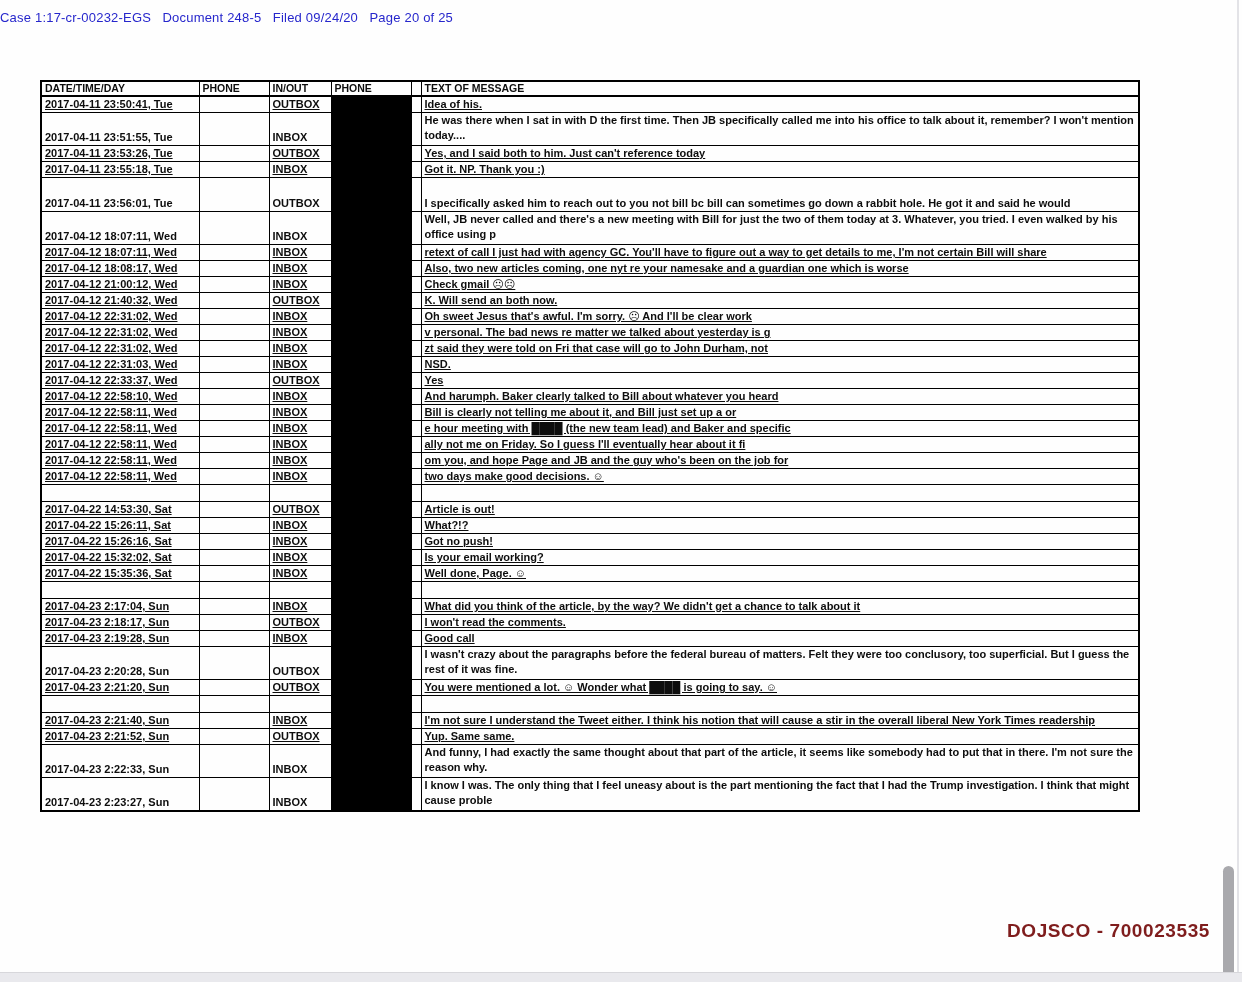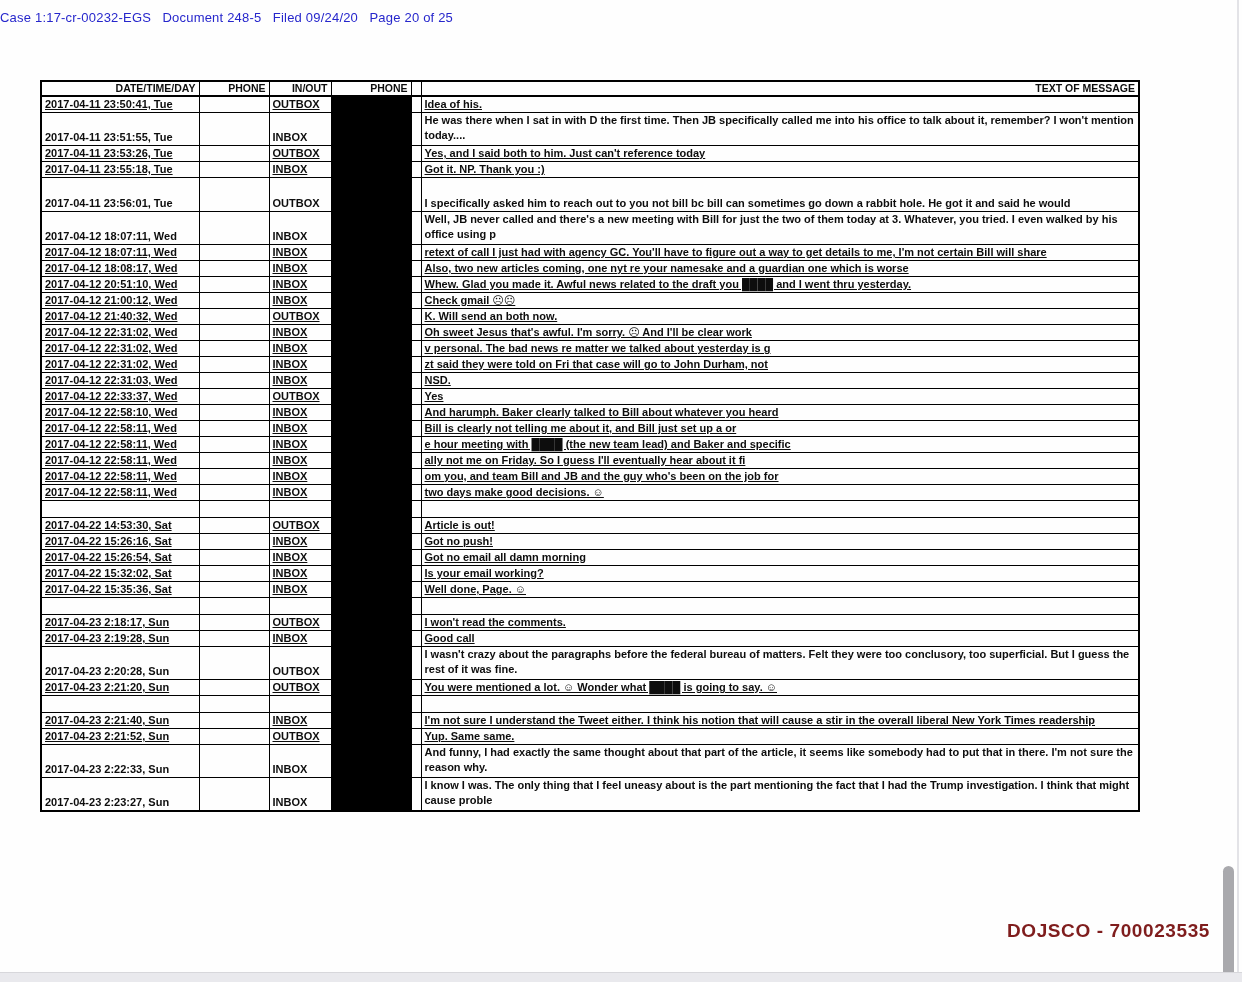--- a/index.html
+++ b/index.html
@@ -18,21 +18,21 @@
     position:absolute; left:40px; top:80px; width:1098px;
     border-collapse:collapse; table-layout:fixed;
     border:2px solid #000;
     font-size:11px; font-weight:600; color:#0d0d0d;
     line-height:15px;
   }
   .msg-table th, .msg-table td {
     border:1px solid #000; padding:0 3px; overflow:hidden;
   }
   .msg-table th {
-    font-size:10.5px; font-weight:700; text-align:right;
+    font-size:10.5px; font-weight:700; text-align:left;
     height:13px; line-height:13px; white-space:nowrap;
     border-bottom:2px solid #000;
   }
   .msg-table td.c-date { white-space:nowrap; vertical-align:bottom; }
   .msg-table td.c-phone { }
   .msg-table td.c-dir { vertical-align:bottom; white-space:nowrap; }
   .msg-table td.c-black { background:#000; padding:0; }
   .msg-table td.c-gap { padding:0; }
   .msg-table td.c-msg { vertical-align:top; }
   .msg-table td.c-msg.nowrap { white-space:nowrap; }
@@ -143,28 +143,20 @@
         </tr>
         <tr class="h1">
           <td class="c-date">2017-04-12 18:08:17, Wed</td>
           <td class="c-phone"></td>
           <td class="c-dir">INBOX</td>
           <td class="c-black" style="background: rgb(0, 0, 0);"></td>
           <td class="c-gap"></td>
           <td class="c-msg nowrap">Also, two new articles coming, one nyt re your namesake and a guardian one which is worse</td>
         </tr>
         <tr class="h1">
-          <td class="c-date">2017-04-12 20:51:10, Wed</td>
-          <td class="c-phone"></td>
-          <td class="c-dir">INBOX</td>
-          <td class="c-black" style="background: rgb(0, 0, 0);"></td>
-          <td class="c-gap"></td>
-          <td class="c-msg nowrap">Whew. Glad you made it.   Awful news related to the draft you ████ and I went thru yesterday.</td>
-        </tr>
-        <tr class="h1">
           <td class="c-date">2017-04-12 21:00:12, Wed</td>
           <td class="c-phone"></td>
           <td class="c-dir">INBOX</td>
           <td class="c-black" style="background: rgb(0, 0, 0);"></td>
           <td class="c-gap"></td>
           <td class="c-msg nowrap">Check gmail ☹☹</td>
         </tr>
         <tr class="h1">
           <td class="c-date">2017-04-12 21:40:32, Wed</td>
           <td class="c-phone"></td>
@@ -244,21 +236,21 @@
           <td class="c-black" style="background: rgb(0, 0, 0);"></td>
           <td class="c-gap"></td>
           <td class="c-msg nowrap">ally not me on Friday.  So I guess I'll eventually hear about it fi</td>
         </tr>
         <tr class="h1">
           <td class="c-date">2017-04-12 22:58:11, Wed</td>
           <td class="c-phone"></td>
           <td class="c-dir">INBOX</td>
           <td class="c-black" style="background: rgb(0, 0, 0);"></td>
           <td class="c-gap"></td>
-          <td class="c-msg nowrap">om you, and team Bill and JB and the guy who's been on the job for</td>
+          <td class="c-msg nowrap">om you, and hope Page and JB and the guy who's been on the job for</td>
         </tr>
         <tr class="h1">
           <td class="c-date">2017-04-12 22:58:11, Wed</td>
           <td class="c-phone"></td>
           <td class="c-dir">INBOX</td>
           <td class="c-black" style="background: rgb(0, 0, 0);"></td>
           <td class="c-gap"></td>
           <td class="c-msg nowrap">two days make good decisions. ☺</td>
         </tr>
         <tr class="spacer">
@@ -271,34 +263,34 @@
         </tr>
         <tr class="h1">
           <td class="c-date">2017-04-22 14:53:30, Sat</td>
           <td class="c-phone"></td>
           <td class="c-dir">OUTBOX</td>
           <td class="c-black" style="background: rgb(0, 0, 0);"></td>
           <td class="c-gap"></td>
           <td class="c-msg nowrap">Article is out!</td>
         </tr>
         <tr class="h1">
+          <td class="c-date">2017-04-22 15:26:11, Sat</td>
+          <td class="c-phone"></td>
+          <td class="c-dir">INBOX</td>
+          <td class="c-black" style="background: rgb(0, 0, 0);"></td>
+          <td class="c-gap"></td>
+          <td class="c-msg nowrap">What?!?</td>
+        </tr>
+        <tr class="h1">
           <td class="c-date">2017-04-22 15:26:16, Sat</td>
           <td class="c-phone"></td>
           <td class="c-dir">INBOX</td>
           <td class="c-black" style="background: rgb(0, 0, 0);"></td>
           <td class="c-gap"></td>
           <td class="c-msg nowrap">Got no push!</td>
-        </tr>
-        <tr class="h1">
-          <td class="c-date">2017-04-22 15:26:54, Sat</td>
-          <td class="c-phone"></td>
-          <td class="c-dir">INBOX</td>
-          <td class="c-black" style="background: rgb(0, 0, 0);"></td>
-          <td class="c-gap"></td>
-          <td class="c-msg nowrap">Got no email all damn morning</td>
         </tr>
         <tr class="h1">
           <td class="c-date">2017-04-22 15:32:02, Sat</td>
           <td class="c-phone"></td>
           <td class="c-dir">INBOX</td>
           <td class="c-black" style="background: rgb(0, 0, 0);"></td>
           <td class="c-gap"></td>
           <td class="c-msg nowrap">Is your email working?</td>
         </tr>
         <tr class="h1">
@@ -309,20 +301,28 @@
           <td class="c-gap"></td>
           <td class="c-msg nowrap">Well done, Page. ☺</td>
         </tr>
         <tr class="spacer">
           <td class="c-date"></td>
           <td class="c-phone"></td>
           <td class="c-dir"></td>
           <td class="c-black" style="background: rgb(0, 0, 0);"></td>
           <td class="c-gap"></td>
           <td class="c-msg"></td>
+        </tr>
+        <tr class="h1">
+          <td class="c-date">2017-04-23 2:17:04, Sun</td>
+          <td class="c-phone"></td>
+          <td class="c-dir">INBOX</td>
+          <td class="c-black" style="background: rgb(0, 0, 0);"></td>
+          <td class="c-gap"></td>
+          <td class="c-msg nowrap">What did you think of the article, by the way? We didn't get a chance to talk about it</td>
         </tr>
         <tr class="h1">
           <td class="c-date">2017-04-23 2:18:17, Sun</td>
           <td class="c-phone"></td>
           <td class="c-dir">OUTBOX</td>
           <td class="c-black" style="background: rgb(0, 0, 0);"></td>
           <td class="c-gap"></td>
           <td class="c-msg nowrap">I won't read the comments.</td>
         </tr>
         <tr class="h1">

